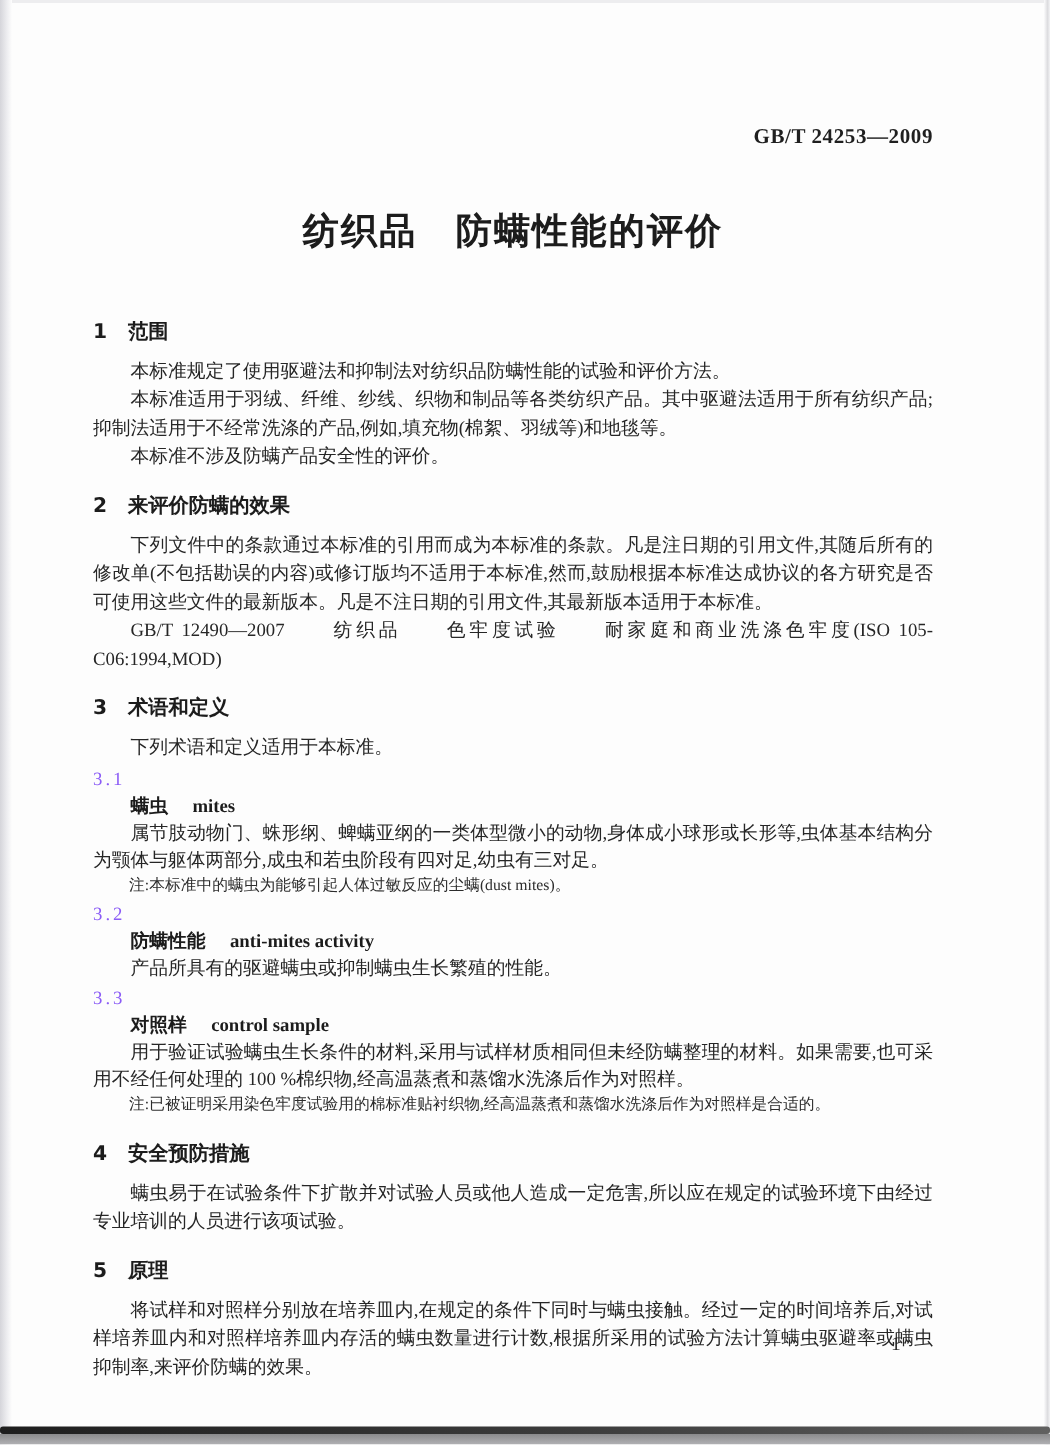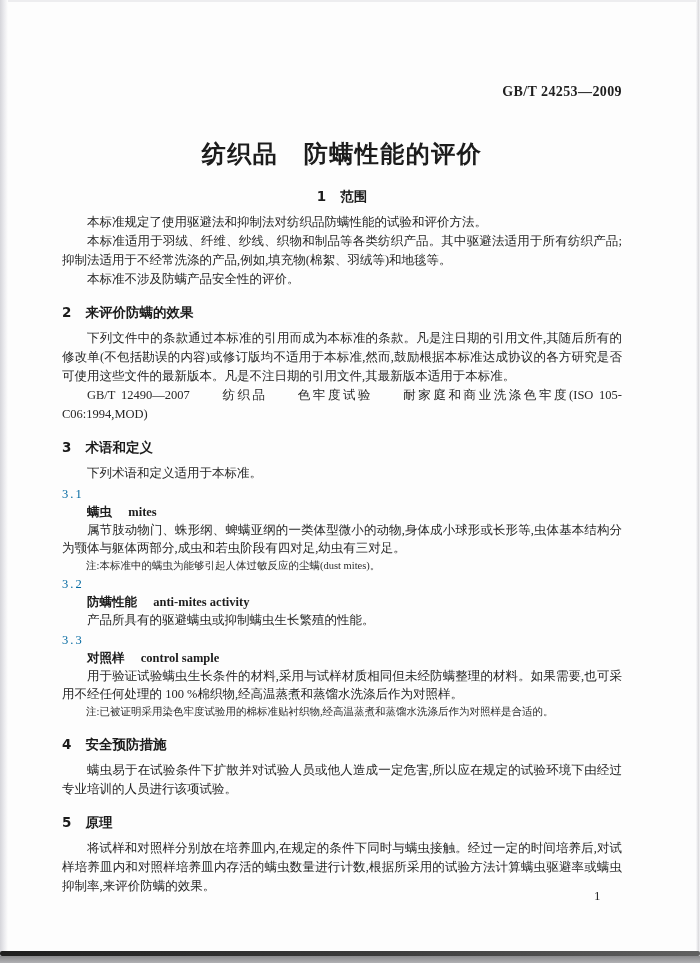--- a/index.html
+++ b/index.html
@@ -52,41 +52,41 @@
   }
 
   .sec-heading {
     margin: 14px 0 7px 0;
     font-size: 13.5px;
     font-weight: bold;
     font-family: "DejaVu Sans", "Liberation Sans", sans-serif;
     color: #1c1c1c;
     line-height: 19px;
   }
-  .sec-scope .sec-heading { margin-top: 19px; text-align: center; }
+  .sec-scope .sec-heading { margin-top: 44px; }
   .sec-heading .sec-num { display: inline-block; margin-right: 14px; }
 
   .para {
     margin: 0;
     font-size: 12.5px;
     line-height: 19px;
     text-align: justify;
     text-indent: 2em;
     color: #262626;
   }
 
   .terms-intro { margin-bottom: 2px; }
 
   .clause { margin-top: 2px; }
   .clause-num {
     margin: 0;
     font-size: 12.5px;
     line-height: 18px;
     letter-spacing: 2px;
-    color: #0369a1;
+    color: #8b5cf6;
   }
   .term-row {
     margin: 0;
     font-size: 12.5px;
     line-height: 18px;
     text-indent: 2em;
     font-weight: bold;
     color: #1c1c1c;
   }
   .term-zh { font-family: "DejaVu Sans", "Liberation Sans", sans-serif; }

